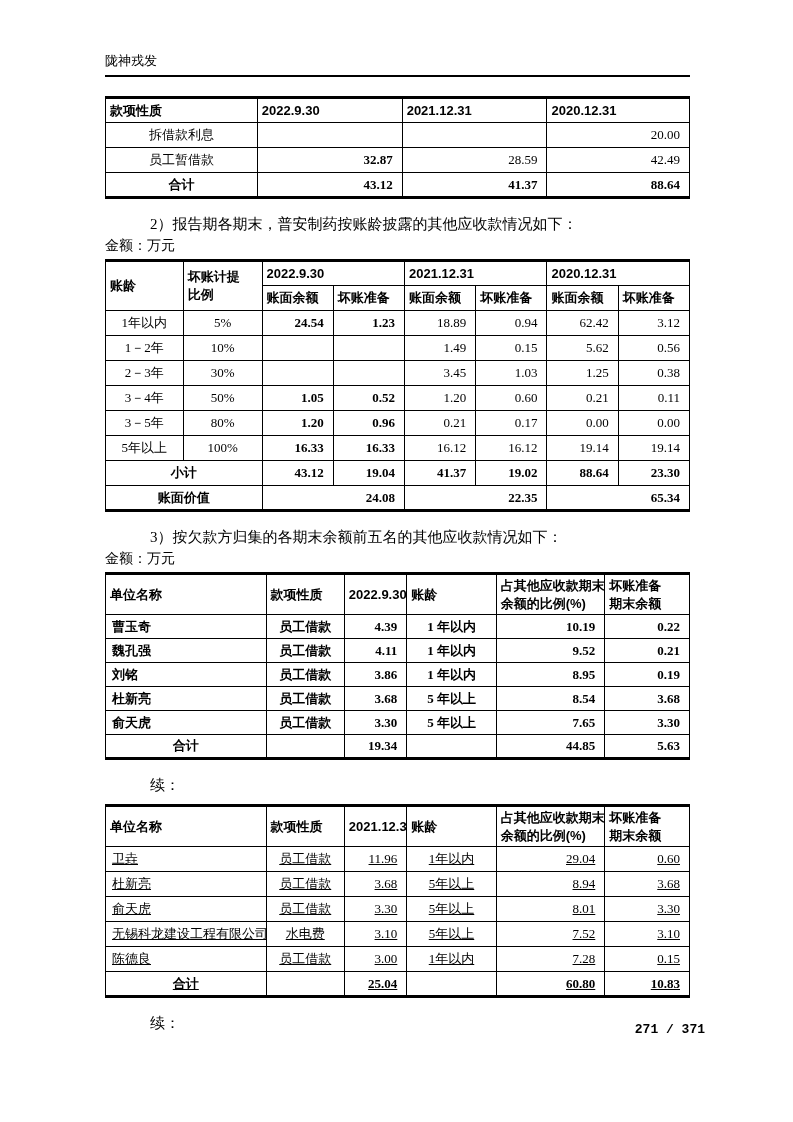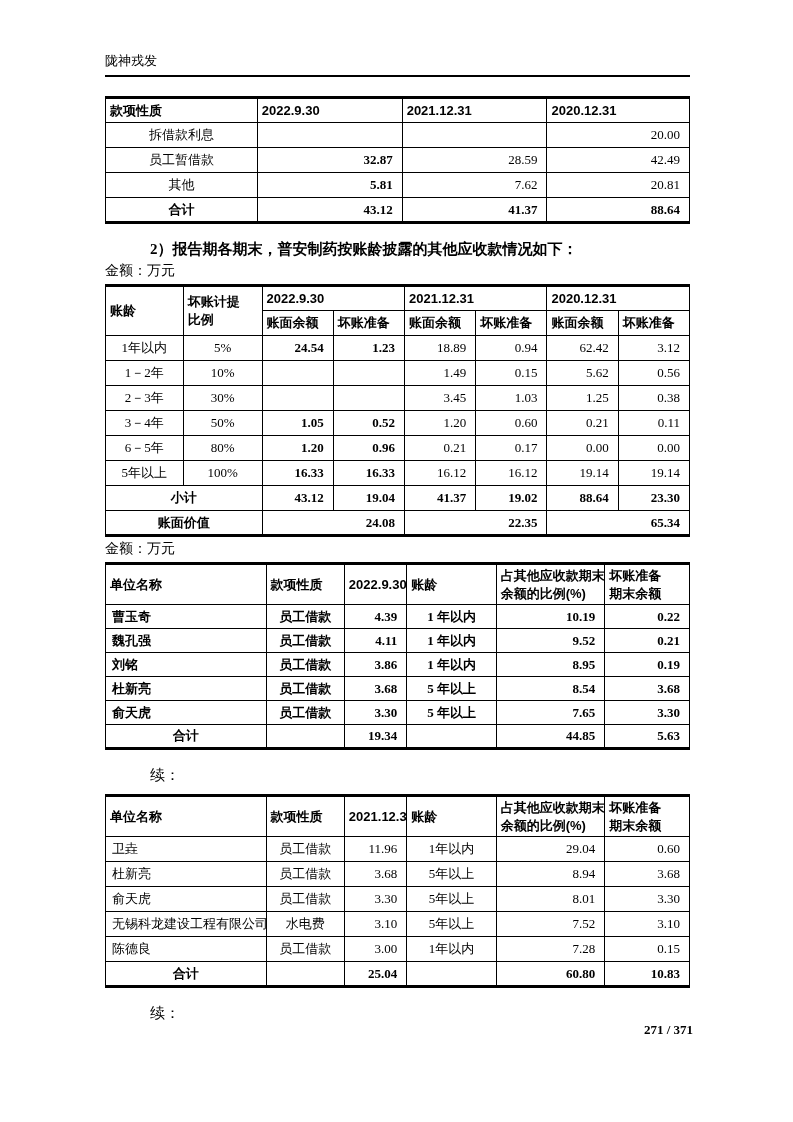--- a/index.html
+++ b/index.html
@@ -24,39 +24,39 @@
   th .ln { display:block; line-height:1.35; }
 
   .c { text-align:center; }
   .r { text-align:right; padding-right:9px; }
   .l { text-align:left; padding-left:6px; }
   .b { font-weight:bold; }
 
   .t1 { margin-top:19px; }
   .t1 tr { height:25px; }
 
-  .para { margin-top:16px; font-size:15px; text-indent:45px;font-weight:bold; }
+  .para { margin-top:16px; font-size:15px; text-indent:45px; }
   .unit { margin-top:3px; font-size:14px; }
 
   .t2 { margin-top:4px; }
   .t2 tr { height:25px; }
 
   .t3 { margin-top:4px; }
   .t3 thead tr { height:40px; }
   .t3 tbody tr { height:24px; }
   .t3 td { font-weight:bold; }   
 
   .cont { margin-top:16px; font-size:15px; text-indent:45px; }
 
   .t4 { margin-top:9px; }
   .t4 thead tr { height:40px; }
-  .t4 tbody tr { height:25px; }
-
-  .footer { position:absolute; right:100px; top:1022px;
-            font-weight:bold; font-size:13px; }
+  .t4 tbody tr { height:25px;text-decoration:underline; }
+
+  .footer { position:absolute; right:88px; top:1022px;
+            font-weight:bold; font-size:13px;font-family:Liberation Mono, monospace; }
 </style>
 </head>
 <body>
 
 <div class="page">
   <div class="content">
 
     <div class="hdr">
       <span class="left">陇神戎发</span>
     </div>
@@ -81,26 +81,20 @@
           <td class="c">拆借款利息</td>
           <td class="r b"></td>
           <td class="r"></td>
           <td class="r">20.00</td>
         </tr>
         <tr>
           <td class="c">员工暂借款</td>
           <td class="r b">32.87</td>
           <td class="r">28.59</td>
           <td class="r">42.49</td>
-        </tr>
-        <tr>
-          <td class="c">其他</td>
-          <td class="r b">5.81</td>
-          <td class="r">7.62</td>
-          <td class="r">20.81</td>
         </tr>
         <tr>
           <td class="c b">合计</td>
           <td class="r b">43.12</td>
           <td class="r b">41.37</td>
           <td class="r b">88.64</td>
         </tr>
       </tbody>
     </table>
 
@@ -173,21 +167,21 @@
           <td class="c">3－4年</td>
           <td class="c">50%</td>
           <td class="r b">1.05</td>
           <td class="r b">0.52</td>
           <td class="r">1.20</td>
           <td class="r">0.60</td>
           <td class="r">0.21</td>
           <td class="r">0.11</td>
         </tr>
         <tr>
-          <td class="c">6－5年</td>
+          <td class="c">3－5年</td>
           <td class="c">80%</td>
           <td class="r b">1.20</td>
           <td class="r b">0.96</td>
           <td class="r">0.21</td>
           <td class="r">0.17</td>
           <td class="r">0.00</td>
           <td class="r">0.00</td>
         </tr>
         <tr>
           <td class="c">5年以上</td>
@@ -210,20 +204,21 @@
         </tr>
         <tr>
           <td colspan="2" class="c b">账面价值</td>
           <td colspan="2" class="r b">24.08</td>
           <td colspan="2" class="r b">22.35</td>
           <td colspan="2" class="r b">65.34</td>
         </tr>
       </tbody>
     </table>
 
+    <p class="para">3）按欠款方归集的各期末余额前五名的其他应收款情况如下：</p>
     <div class="unit">金额：万元</div>
 
     <table class="t3">
       <colgroup>
         <col style="width:27.5%">
           <col style="width:13.4%">
           <col style="width:10.7%">
         <col style="width:15.3%">
           <col style="width:18.6%">
           <col style="width:14.5%">

